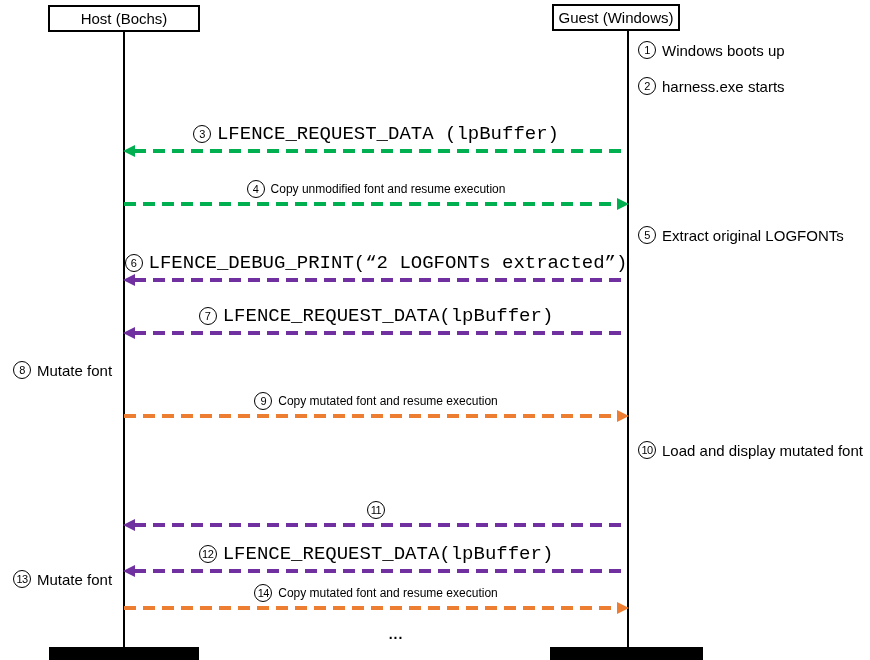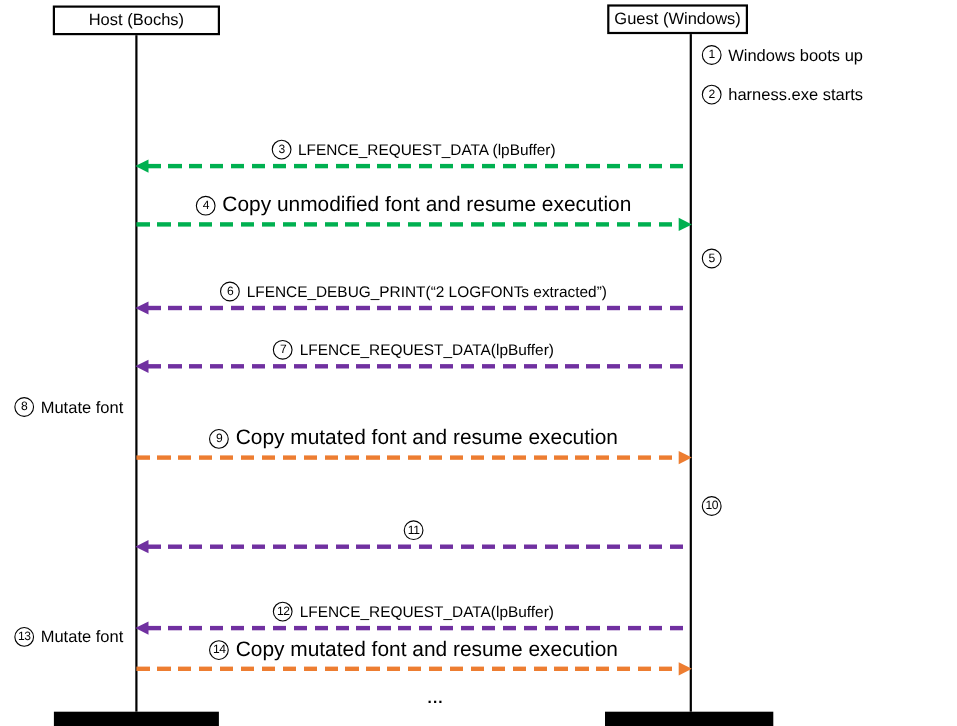--- a/index.html
+++ b/index.html
@@ -36,47 +36,47 @@
   }
   .to-host  .dash { left:10px; }
   .to-guest .dash { right:10px; }
   .head { position:absolute; top:-4px; width:0; height:0;
           border-top:6px solid transparent; border-bottom:6px solid transparent; }
   .to-host  .head { left:-1px;  border-right:12px solid var(--c); }
   .to-guest .head { right:-1px; border-left:12px solid var(--c); }
 
   #arrow-3  { top:149px; } #arrow-4  { top:202px; }
   #arrow-6  { top:278px; } #arrow-7  { top:331px; }
-  #arrow-9  { top:414px; } #arrow-11 { top:495px; }
+  #arrow-9  { top:414px; } #arrow-11 { top:523px; }
   #arrow-12 { top:569px; } #arrow-14 { top:606px; }
 
   .arrow-label {
     position:absolute; left:0; right:0; bottom:8px;
     display:flex; justify-content:center; align-items:center; gap:6px;
     white-space:nowrap; color:#000;
   }
-  .msg { font-size:19px; }
-  .mono .msg { font-family:Liberation Sans, sans-serif; font-size:14px; }
+  .msg { font-size:12px; }
+  .mono .msg { font-family:Liberation Mono, monospace; font-size:19px; }
 
   
   .circ {
     flex:0 0 auto; box-sizing:border-box;
     display:inline-flex; align-items:center; justify-content:center;
     width:18px; height:18px; border:1.3px solid #000; border-radius:50%;
     font-family:"Liberation Sans",sans-serif; font-size:11px; letter-spacing:-0.5px;
     background:#fff;
   }
 
   
   .note { position:absolute; display:flex; align-items:center; gap:6px;
           font-size:15px; white-space:nowrap; }
   #note-1  { left:638px; top:41px;  }
   #note-2  { left:638px; top:77px;  }
   #note-5  { left:638px; top:226px; }
-  #note-10 { left:638px; top:451px; }
+  #note-10 { left:638px; top:441px; }
   #note-8  { left:13px;  top:361px; }
   #note-13 { left:13px;  top:570px;justify-content:center; }
 
   .ellipsis { position:absolute; left:376px; top:626px; width:40px;
               text-align:center; font-size:14px; font-weight:bold; letter-spacing:1px; }
 </style>
 </head>
 <body>
 
 <div id="stage">
@@ -97,23 +97,25 @@
   <div class="note" id="note-1">
     <span class="circ">1</span>
     <span>Windows boots up</span>
   </div>
   <div class="note" id="note-2">
     <span class="circ">2</span>
     <span>harness.exe starts</span>
   </div>
   <div class="note" id="note-5">
     <span class="circ">5</span>
+    <span>Extract original LOGFONTs</span>
   </div>
   <div class="note" id="note-10">
     <span class="circ">10</span>
+    <span>Load and display mutated font</span>
   </div>
 
   <div class="note" id="note-8">
     <span class="circ">8</span>
     <span>Mutate font</span>
   </div>
   <div class="note" id="note-13">
     <span class="circ">13</span>
     <span>Mutate font</span>
   </div>

